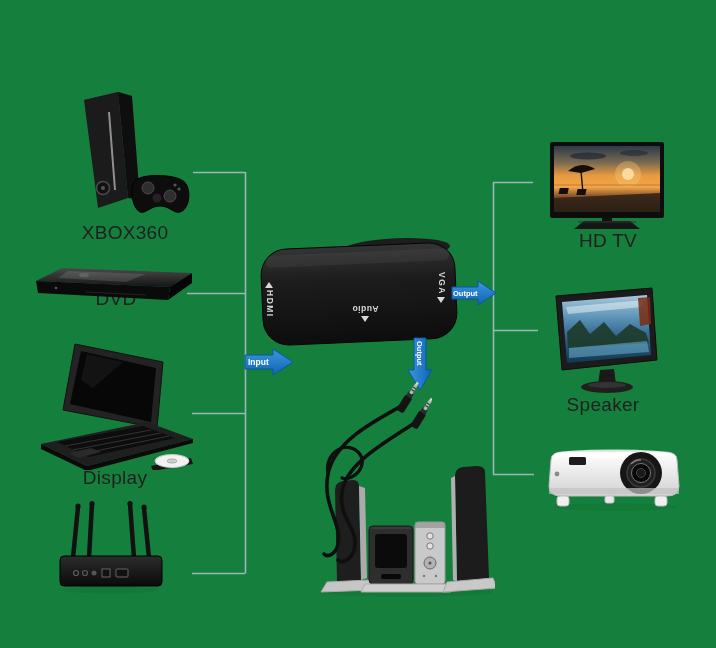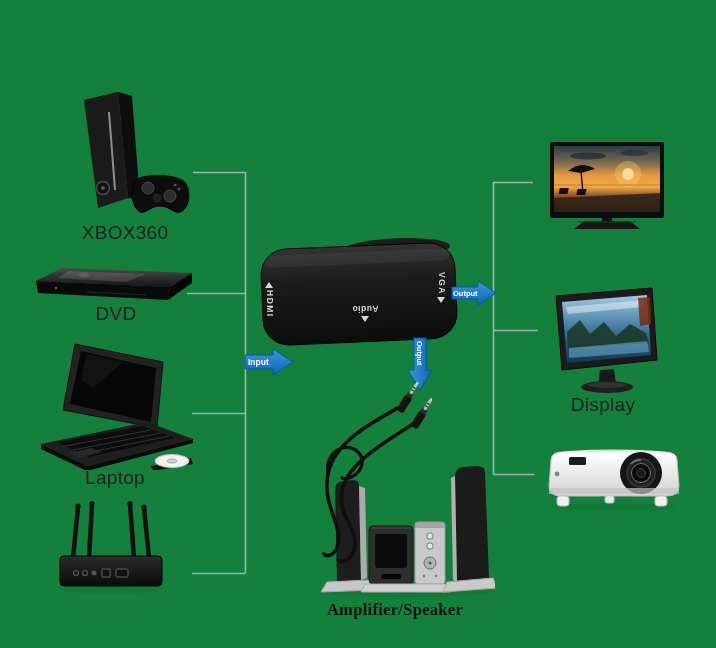--- a/index.html
+++ b/index.html
@@ -60,37 +60,37 @@
       </linearGradient>
     </defs>
     <polygon points="10,18 36,5 166,10 144,24" fill="url(#dvdG)"></polygon>
     <polygon points="42,8 120,11 100,19 32,15" fill="#ffffff" opacity=".12"></polygon>
     <polygon points="10,18 144,24 142,37 12,30" fill="#0a0a0a"></polygon>
     <polygon points="144,24 166,10 166,20 142,37" fill="#050505"></polygon>
     <ellipse cx="58" cy="12" rx="5" ry="2.3" fill="#666" opacity=".8"></ellipse>
     <circle cx="30" cy="25" r="1.3" fill="#5a5a5a"></circle>
     <line x1="60" y1="29" x2="120" y2="32" stroke="#222" stroke-width="1"></line>
   </svg>
-  <div class="label" style="left:66px;top:303px;width:100px">DVD</div>
+  <div class="label" style="left:66px;top:288px;width:100px">DVD</div>
 
   <svg class="abs z2" style="left:35px;top:340px" width="160" height="130" viewBox="0 0 160 130">
     <polygon points="40,4 128,22 122,88 28,70" fill="#232323" stroke="#111"></polygon>
     <polygon points="46,11 121,28 116,82 35,64" fill="#070707"></polygon>
     <polygon points="52,14 88,22 58,48 46,40" fill="#ffffff" opacity=".05"></polygon>
     <polygon points="6,104 112,82 158,99 52,126" fill="#1f1f1f"></polygon>
     <polygon points="22,102 108,86 140,98 54,117" fill="#0d0d0d"></polygon>
     <path d="M30,106 L116,90 M38,110 L126,93 M46,114 L134,96" stroke="#333" stroke-width="1" fill="none"></path>
     <polygon points="34,113 56,108 66,112 44,118" fill="#2a2a2a"></polygon>
     <polygon points="6,104 52,126 52,131 6,109" fill="#0a0a0a"></polygon>
     <polygon points="52,126 158,99 158,103 52,131" fill="#0a0a0a"></polygon>
     <polygon points="116,126 156,118 158,124 118,131" fill="#161616"></polygon>
     <ellipse cx="137" cy="121" rx="17" ry="6.5" fill="#f2f2f2" stroke="#c9c9c9"></ellipse>
     <ellipse cx="137" cy="121" rx="5" ry="2" fill="#d0d0d0" stroke="#aaa"></ellipse>
   </svg>
-  <div class="label" style="left:65px;top:467px;width:100px">Laptop</div>
+  <div class="label" style="left:65px;top:467px;width:100px">Display</div>
 
   <svg class="abs z2" style="left:54px;top:500px" width="112" height="94" viewBox="0 0 112 94">
     <defs>
       <linearGradient id="stbG" x1="0" y1="0" x2="0" y2="1">
         <stop offset="0" stop-color="#2c2c2c"></stop>
           <stop offset="1" stop-color="#0a0a0a"></stop>
       </linearGradient>
     </defs>
     <g stroke="#111" stroke-width="4.5" stroke-linecap="round">
       <path d="M24,7 L19,58"></path>
@@ -191,41 +191,42 @@
     <rect x="6" y="44" width="106" height="2" fill="#c87830" opacity=".5"></rect>
     <polygon points="6,58 112,53 112,72 6,72" fill="#2e2218" opacity=".85"></polygon>
     <path d="M33,31 L35,53" stroke="#18100c" stroke-width="1.4"></path>
     <path d="M20,31 Q33,20 47,29 L33,33 Z" fill="#140d0a"></path>
     <rect x="22" y="48" width="9" height="6" fill="#140d0a" transform="skewX(-12)"></rect>
     <rect x="40" y="49" width="9" height="6" fill="#140d0a" transform="skewX(-12)"></rect>
     <rect x="54" y="78" width="10" height="3" fill="#111"></rect>
     <polygon points="36,81 82,81 92,89 26,89" fill="#161616"></polygon>
     <line x1="30" y1="82" x2="88" y2="82" stroke="#333" stroke-width="1"></line>
   </svg>
+  <div class="label" style="left:558px;top:230px;width:100px">HD TV</div>
 
   <svg class="abs z2" style="left:546px;top:286px" width="118" height="110" viewBox="0 0 118 110">
     <defs>
       <linearGradient id="dispG" x1="0" y1="0" x2="0" y2="1">
         <stop offset="0" stop-color="#a8c8dc"></stop>
           <stop offset=".35" stop-color="#5890b4"></stop>
         <stop offset=".65" stop-color="#2c5f86"></stop>
           <stop offset="1" stop-color="#12374f"></stop>
       </linearGradient>
     </defs>
     <polygon points="10,10 106,2 111,74 16,84" fill="#1b1b1b" stroke="#0c0c0c"></polygon>
     <polygon points="16,16 101,9 105,69 21,77" fill="url(#dispG)"></polygon>
     <polygon points="20,21 98,14 96,21 22,28" fill="#e8f4f8" opacity=".5"></polygon>
     <polygon points="21,46 34,34 44,48 58,36 70,50 84,38 100,47 103,57 22,62" fill="#1d3b2a" opacity=".9"></polygon>
     <polygon points="92,12 104,11 105,38 94,40" fill="#7a2c12" opacity=".85"></polygon>
     <polygon points="23,62 101,55 103,66 23,72" fill="#7ec4e0" opacity=".45"></polygon>
     <polygon points="54,84 68,83 70,98 52,99" fill="#1a1a1a"></polygon>
     <ellipse cx="61" cy="101" rx="26" ry="6" fill="#1f1f1f"></ellipse>
     <ellipse cx="61" cy="99" rx="19" ry="3" fill="#333"></ellipse>
   </svg>
-  <div class="label" style="left:553px;top:394px;width:100px">Display</div>
+  <div class="label" style="left:553px;top:394px;width:100px">Speaker</div>
 
   <svg class="abs z2" style="left:541px;top:444px" width="146" height="68" viewBox="0 0 146 68">
     <defs>
       <linearGradient id="projG" x1="0" y1="0" x2="0" y2="1">
         <stop offset="0" stop-color="#ffffff"></stop>
           <stop offset="1" stop-color="#d2d2d2"></stop>
       </linearGradient>
     </defs>
     <ellipse cx="74" cy="63" rx="62" ry="4" fill="#000" opacity=".05"></ellipse>
     <path d="M10,16 Q10,8 22,8 L124,8 Q136,8 136,16 L138,42 Q138,52 126,52 L20,52 Q8,52 8,42 Z" fill="url(#projG)" stroke="#bdbdbd"></path>
@@ -282,15 +283,14 @@
     </g>
     <g transform="translate(130,34) rotate(32)">
       <rect x="-4" y="-2" width="8" height="18" rx="2.5" fill="#141414"></rect>
       <rect x="-3" y="-6" width="6" height="5" fill="#2a2a2a"></rect>
       <rect x="-1.6" y="-16" width="3.2" height="11" fill="#b9b9b9"></rect>
       <line x1="-1.6" y1="-9" x2="1.6" y2="-9" stroke="#333" stroke-width="1.2"></line>
       <line x1="-1.6" y1="-12" x2="1.6" y2="-12" stroke="#333" stroke-width="1.2"></line>
       <rect x="-1.1" y="-18.5" width="2.2" height="3" fill="#d5d5d5"></rect>
     </g>
   </svg>
-  <div class="label serif" style="left:315px;top:600px;width:160px">Amplifier/Speaker</div>
 
 </div>
 
 </body></html>

